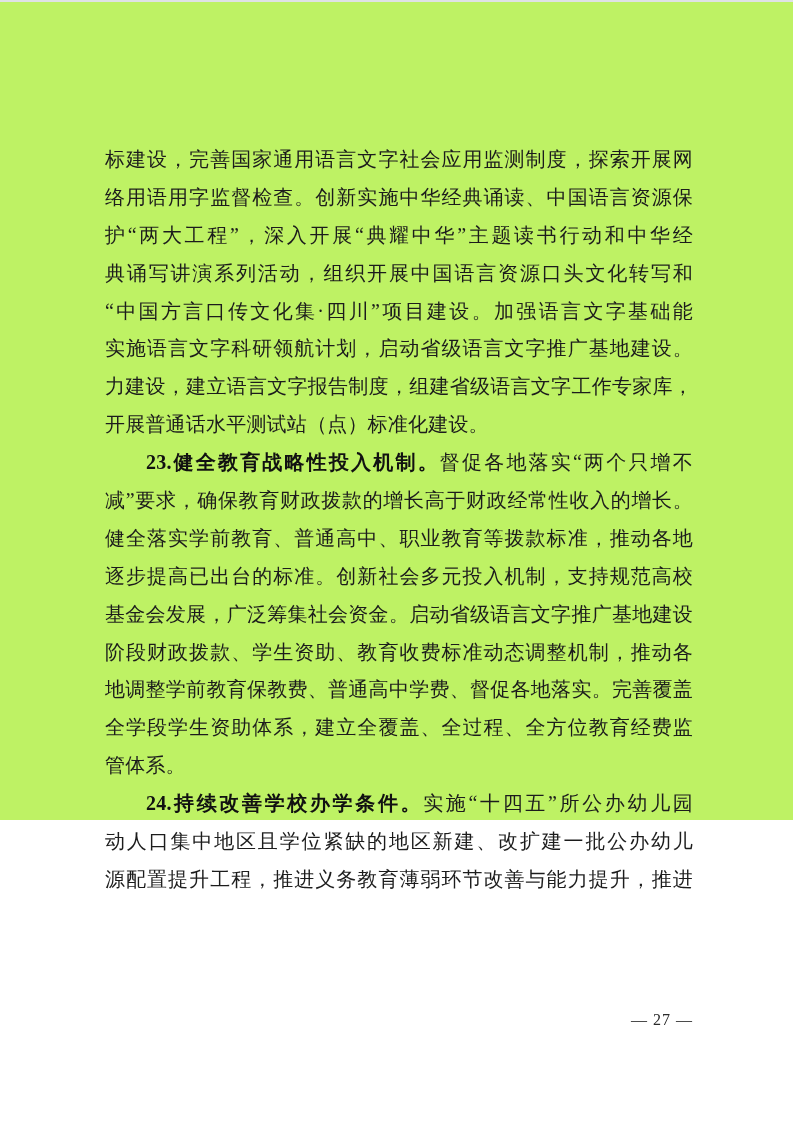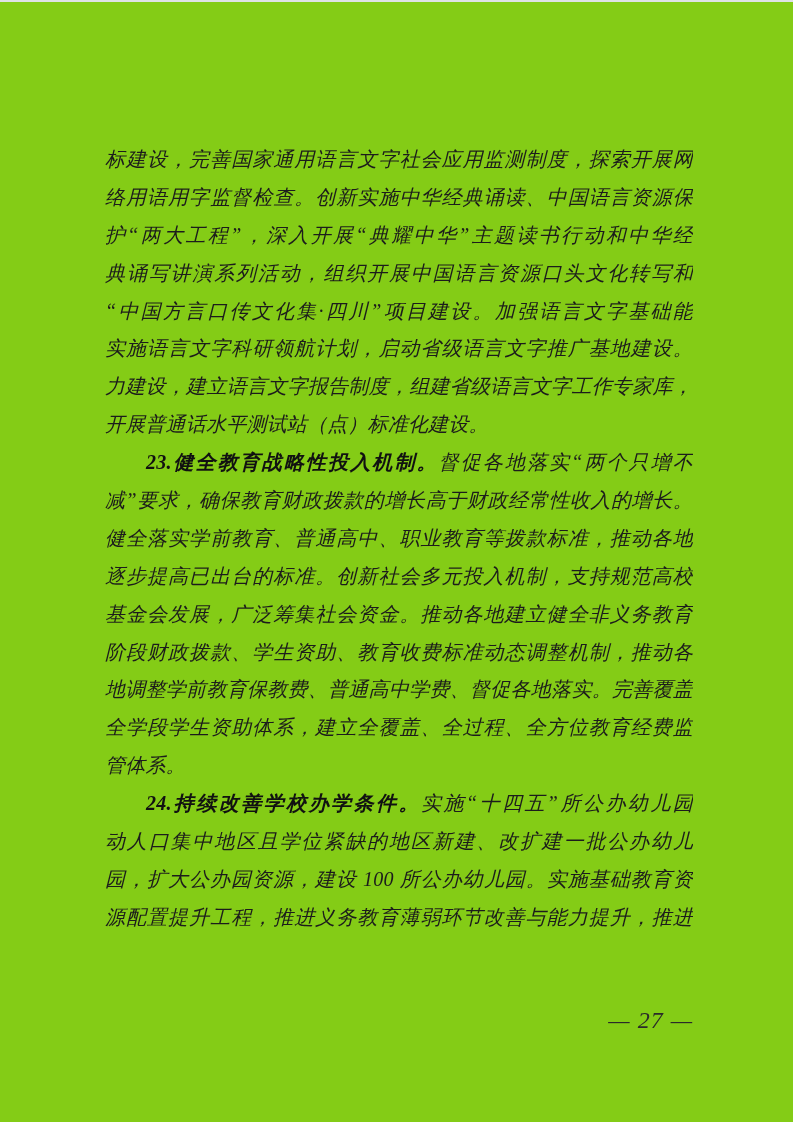--- a/index.html
+++ b/index.html
@@ -12,23 +12,22 @@
     height: 1122px;
     position: relative;
     overflow: hidden;
     font-family: "Liberation Serif", serif;
     color: #1c1c1c;
   }
   .page {
     position: absolute;
     top: 0; left: 0;
     width: 793px;
-    height: 1122px;
-    background: #84cc16;
-    font-style: italic;
+    height: 820px;
+    background: #bef264;
   }
   .scan-edge-top {
     position: absolute;
     top: 0; left: 0; right: 0;
     height: 2px;
     background: #dfe2e5;
   }
   .text-block {
     position: absolute;
     left: 105px;
@@ -57,21 +56,21 @@
   }
   .page-number {
     position: absolute;
     left: 105px;
     top: 1005px;
     width: 588px;
     height: 30px;
     line-height: 30px;
     text-align: right;
     padding-right: 4px;
-    font-size: 24px;
+    font-size: 16px;
     color: #2a2a2a;
     letter-spacing: 1px;
   }
 </style>
 </head>
 <body>
 
 <div class="page">
   <div class="scan-edge-top"></div>
 
@@ -83,26 +82,25 @@
     <div class="line">典诵写讲演系列活动，组织开展中国语言资源口头文化转写和</div>
     <div class="line">“中国方言口传文化集·四川”项目建设。加强语言文字基础能</div>
     <div class="line">实施语言文字科研领航计划，启动省级语言文字推广基地建设。</div>
     <div class="line">力建设，建立语言文字报告制度，组建省级语言文字工作专家库，</div>
     <div class="line para-end">开展普通话水平测试站（点）标准化建设。</div>
 
     <div class="line indent"><span class="heading">23.健全教育战略性投入机制。</span><span>督促各地落实“两个只增不</span></div>
     <div class="line">减”要求，确保教育财政拨款的增长高于财政经常性收入的增长。</div>
     <div class="line">健全落实学前教育、普通高中、职业教育等拨款标准，推动各地</div>
     <div class="line">逐步提高已出台的标准。创新社会多元投入机制，支持规范高校</div>
-    <div class="line">基金会发展，广泛筹集社会资金。推动各地建立健全非义务教育</div>
+    <div class="line">基金会发展，广泛筹集社会资金。启动省级语言文字推广基地建设</div>
     <div class="line">阶段财政拨款、学生资助、教育收费标准动态调整机制，推动各</div>
     <div class="line">地调整学前教育保教费、普通高中学费、督促各地落实。完善覆盖</div>
     <div class="line">全学段学生资助体系，建立全覆盖、全过程、全方位教育经费监</div>
     <div class="line para-end">管体系。</div>
 
     <div class="line indent"><span class="heading">24.持续改善学校办学条件。</span><span>实施“十四五”所公办幼儿园</span></div>
     <div class="line">动人口集中地区且学位紧缺的地区新建、改扩建一批公办幼儿</div>
-    <div class="line">园，扩大公办园资源，建设 100 所公办幼儿园。实施基础教育资</div>
     <div class="line">源配置提升工程，推进义务教育薄弱环节改善与能力提升，推进</div>
   </div>
 
   <div class="page-number">— 27 —</div>
 </div>
 
 </body></html>

